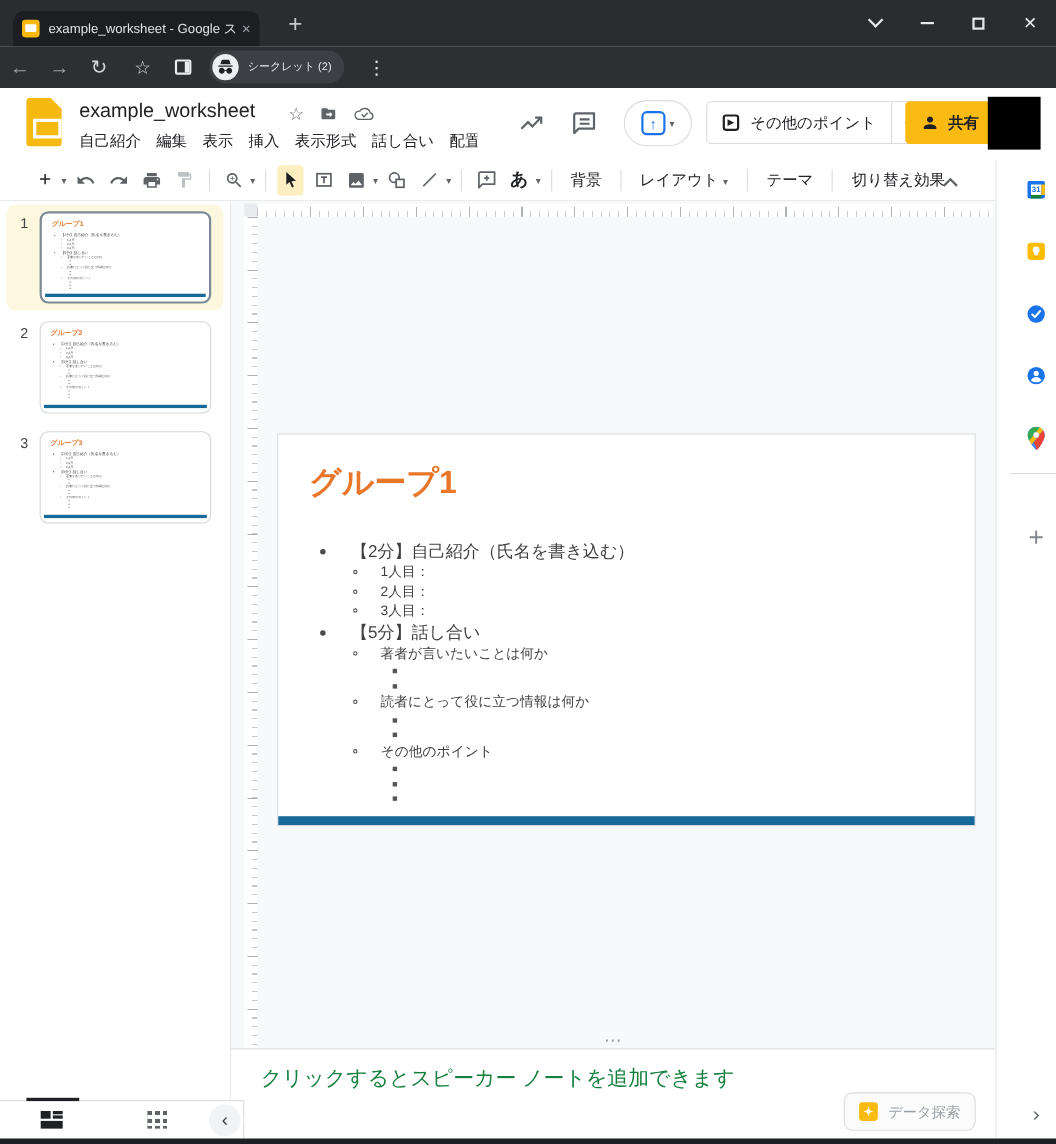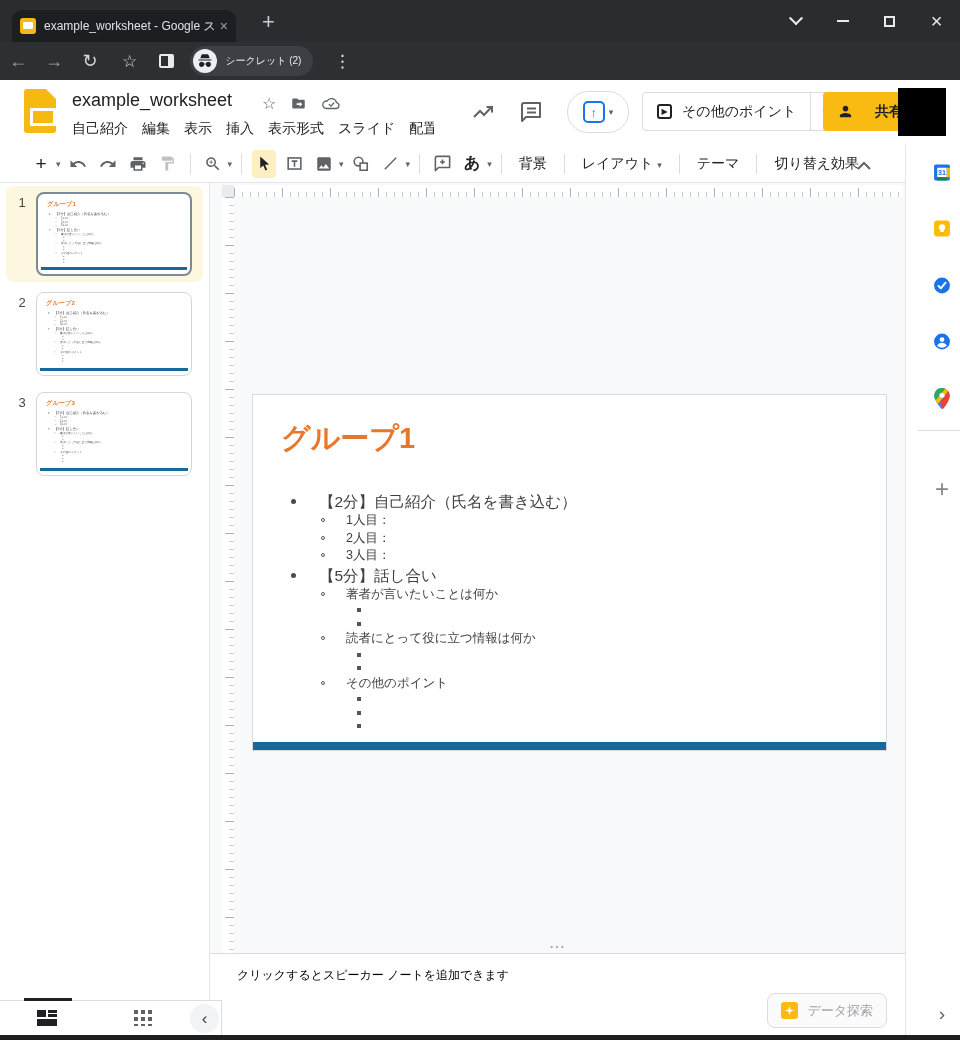--- a/index.html
+++ b/index.html
@@ -50,21 +50,21 @@
   .hdr-right { position:absolute; left:437px; top:0; width:523px; height:65px; background:#fff; }
   .hico { position:absolute; top:20px; }
   .present-pill { position:absolute; left:130px; top:11px; width:62px; height:42px; border:1px solid #DADCE0; border-radius:21px; display:flex; align-items:center; justify-content:center; gap:4px; }
   .present-sq { width:22px; height:22px; border:2px solid #1A73E8; border-radius:5px; display:flex; align-items:center; justify-content:center; color:#1A73E8; font-size:13px; font-weight:700; }
   .caret { font-size:9px; color:#5F6368; }
   .ss-btn { position:absolute; left:205px; top:12px; height:39px; border:1px solid #DADCE0; border-radius:4px; display:flex; align-items:center; }
   .ss-main { display:flex; align-items:center; gap:10px; padding:0 14px; }
   .ss-ic { width:15px; height:15px; border:2px solid #202124; border-radius:3px; display:flex; align-items:center; justify-content:center; font-size:8px; color:#202124; }
   .ss-label { font-size:14px; color:#202124; }
   .ss-caret { width:28px; align-self:stretch; border-left:1px solid #DADCE0; display:flex; align-items:center; justify-content:center; }
-  .share-btn { position:absolute; left:386px; top:12px; height:39px; background:var(--share-yellow); border-radius:4px; display:flex; align-items:center; gap:21px; padding:0 14px; }
+  .share-btn { position:absolute; left:386px; top:12px; height:39px; background:var(--share-yellow); border-radius:4px; display:flex; align-items:center; gap:8px; padding:0 14px; }
   .share-label { font-size:14px; color:#202124; font-weight:600; }
   .avatar { position:absolute; left:461px; top:8px; width:48px; height:48px; background:#000; }
 
   
   #toolbar { position:absolute; left:0; top:145px; width:905px; height:38px; background:#fff; border-bottom:1px solid #E3E5E8; display:flex; align-items:center; padding-left:26px; }
   .tbtn { display:flex; align-items:center; justify-content:center; min-width:24px; height:28px; margin:0 3px; color:#202124; border-radius:4px; }
   .tbtn.active { background:#FEEFC3; }
   .tb-caret { font-size:9px; color:#5F6368; margin:0 2px 0 0; }
   .tdiv { width:1px; height:20px; background:#DADCE0; margin:0 7px; }
   .tb-label { font-size:14px; color:#202124; padding:0 10px; }
@@ -104,21 +104,21 @@
   .dot { position:absolute; }
   .l1 { padding-left:56px; font-size:15.5px; line-height:21px; }
   .d1 { left:28px; top:8px; width:5px; height:5px; border-radius:50%; background:#4A4A4A; }
   .l2 { padding-left:83px; font-size:12.5px; line-height:17.5px; }
   .d2 { left:58px; top:6px; width:4px; height:4px; border-radius:50%; border:1px solid #555; }
   .l3 { padding-left:108px; font-size:10px; line-height:13.5px; min-height:13.5px; }
   .d3 { left:94px; top:5px; width:4px; height:4px; background:#555; }
 
   
   #notes { position:absolute; left:210px; top:953px; width:695px; height:82px; background:#fff; border-top:1px solid #DADCE0; }
-  .notes-ph { position:absolute; left:27px; top:13px; font-size:12px; color:#000000; }
+  .notes-ph { position:absolute; left:27px; top:13px; font-size:19px; color:#15803d; }
   .explore-btn { position:absolute; right:18px; bottom:7px; height:35px; border:1px solid #DADCE0; border-radius:8px; background:#FBFBFC; display:flex; align-items:center; gap:9px; padding:0 13px; }
   .explore-ic { width:17px; height:17px; background:var(--share-yellow); border-radius:3px; display:flex; align-items:center; justify-content:center; }
   .explore-label { font-size:13px; color:#9AA0A6; }
 
   
   #bottombar { position:absolute; left:0; top:1000px; width:222px; height:35px; background:#fff; border-top:1px solid #DADCE0; border-right:1px solid #DADCE0; }
   .view-indicator { position:absolute; left:24px; top:-3px; width:48px; height:3px; background:#202124; }
   .fsv-ic { position:absolute; left:37px; top:9px; width:20px; height:16px; }
   .fsv-ic i { position:absolute; background:#202124; }
   .grid-ic { position:absolute; left:134px; top:9px; width:18px; height:16px;
@@ -188,21 +188,21 @@
       <svg width="17" height="15" viewBox="0 0 24 24" fill="#5F6368">
           <path d="M20 6h-8l-2-2H4c-1.1 0-2 .9-2 2v12c0 1.1.9 2 2 2h16c1.1 0 2-.9 2-2V8c0-1.1-.9-2-2-2zm-2 7-4 4v-2.5H9v-3h5V9l4 4z"></path>
         </svg>
     </span>
     <span class="title-ic" style="left:322px; top:17px;">
       <svg width="18" height="14" viewBox="0 0 24 18" fill="none" stroke="#5F6368" stroke-width="1.7">
           <path d="M19 15H6a5 5 0 1 1 .7-9.95A7 7 0 0 1 19.4 7.1 4 4 0 0 1 19 15z"></path>
           <path d="m9.5 9.5 2.3 2.3 4-4.2" stroke-linecap="round"></path>
         </svg>
     </span>
-    <div id="menu-bar"><span class="menu-item">自己紹介</span><span class="menu-item">編集</span><span class="menu-item">表示</span><span class="menu-item">挿入</span><span class="menu-item">表示形式</span><span class="menu-item">スライド</span><span class="menu-item">配置</span></div>
+    <div id="menu-bar"><span class="menu-item">自己紹介</span><span class="menu-item">編集</span><span class="menu-item">表示</span><span class="menu-item">挿入</span><span class="menu-item">表示形式</span><span class="menu-item">話し合い</span><span class="menu-item">配置</span></div>
 
     <div class="hdr-right">
       <span class="hico" style="left:33px;">
         <svg width="26" height="24" viewBox="0 0 24 24" fill="none" stroke="#5F6368" stroke-width="2">
             <path d="M3 17l6-6 4 4 7.5-8"></path>
             <path d="M15.5 7H21v5.5"></path>
           </svg>
       </span>
       <span class="hico" style="left:82px;">
         <svg width="24" height="24" viewBox="0 0 24 24" fill="none" stroke="#5F6368" stroke-width="2">

